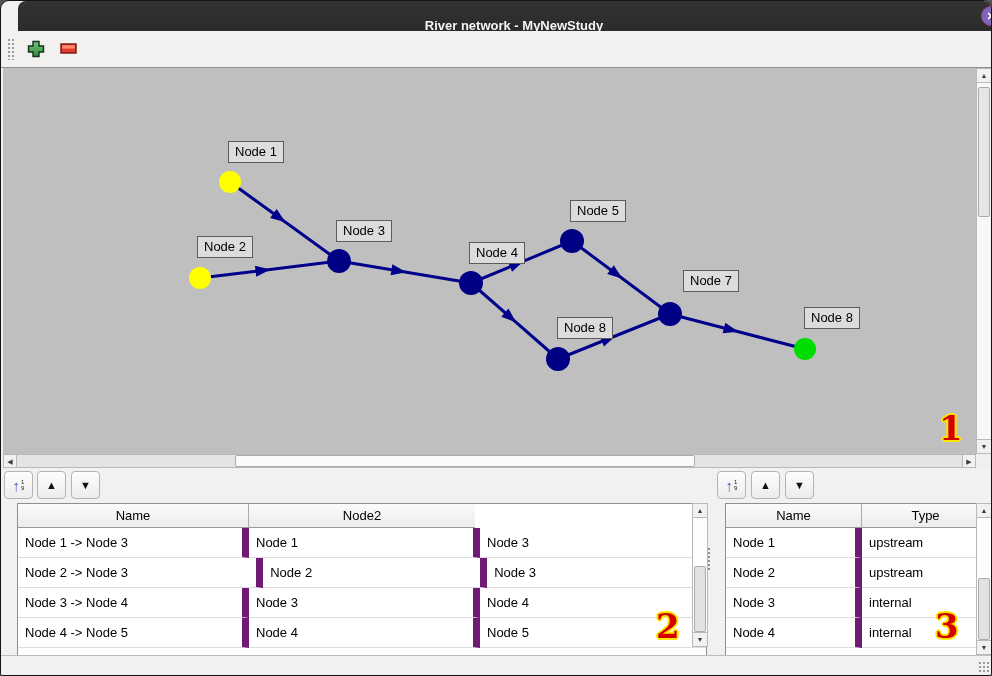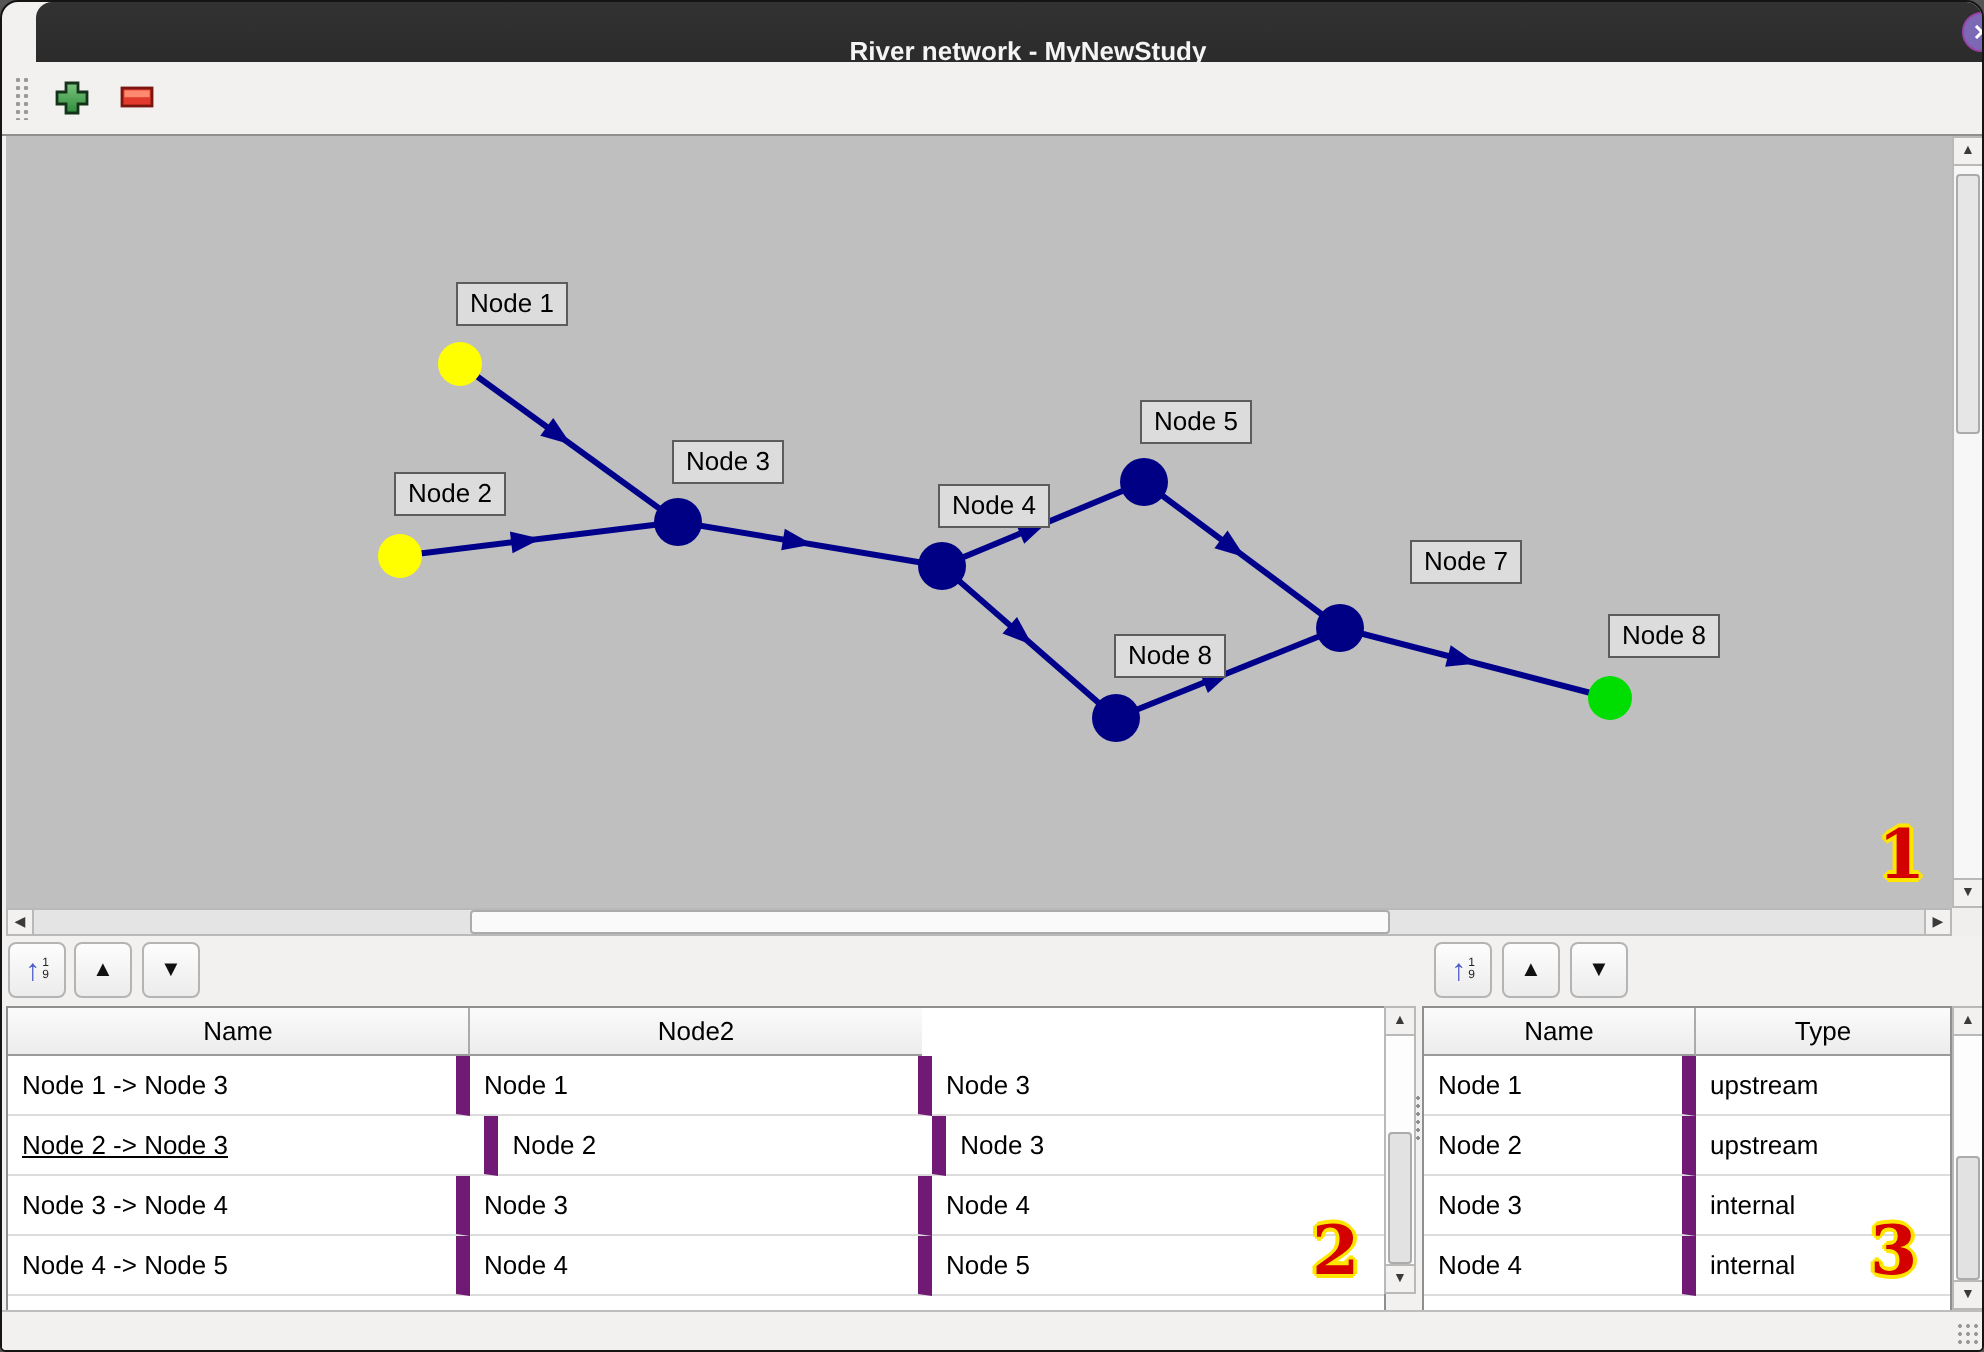--- a/index.html
+++ b/index.html
@@ -71,21 +71,21 @@
   .panel-band { position:absolute; left:0; top:467px; width:992px; height:35px; background:#f2f1f0; }
   .pbtn {
     position:absolute; top:3px; width:29px; height:28px; border:1px solid #b4b4b4; border-radius:4px;
     background:linear-gradient(#fdfdfd,#ececec); display:flex; align-items:center; justify-content:center;
     font-size:11px; color:#111; cursor:pointer;
   }
   .sort-ic { display:flex; align-items:center; line-height:1; }
   .sort-ic .arr { color:#4a5ac8; font-weight:bold; font-size:15px; }
   .sort-ic .digits { display:flex; flex-direction:column; font-size:6px; color:#222; margin-left:1px; }
   
-  .tablewrap { position:absolute; background:#fff; border:1px solid #8f8f8f; }
+  .tablewrap { position:absolute; background:#fff; border:1px solid #8f8f8f;margin-left:14px; }
   .t-left  { left:2px;   top:502px; width:690px; height:152px; }
   .t-right { left:710px; top:502px; width:265px; height:152px; }
   .trow { display:flex; }
   .th {
     height:24px; background:linear-gradient(#fbfbfb,#ececec);
     border-right:1px solid #ababab; border-bottom:1px solid #9a9a9a;
     display:flex; align-items:center; justify-content:center; font-size:13px; color:#000;
   }
   .td {
     height:30px; background:#fff; border-right:7px solid #701a75; border-bottom:1px solid #dcdcdc;
@@ -167,21 +167,21 @@
         <circle cx="555" cy="291" r="12" fill="#000085"></circle>
         <circle cx="667" cy="246" r="12" fill="#000085"></circle>
         <circle cx="802" cy="281" r="11" fill="#00dd00"></circle>
       </svg>
       <div class="node-label" style="left: 225px; top: 73px;">Node 1</div>
       <div class="node-label" style="left: 194px; top: 168px;">Node 2</div>
       <div class="node-label" style="left: 333px; top: 152px;">Node 3</div>
       <div class="node-label" style="left: 466px; top: 174px;">Node 4</div>
       <div class="node-label" style="left: 567px; top: 132px;">Node 5</div>
       <div class="node-label" style="left: 554px; top: 249px;">Node 8</div>
-      <div class="node-label" style="left: 702px; top: 202px;">Node 7</div>
+      <div class="node-label" style="left: 680px; top: 202px;">Node 7</div>
       <div class="node-label" style="left: 801px; top: 239px;">Node 8</div>
     </div>
   <div class="annot annot-1">1</div>
 
   <div class="vscroll">
     <div class="sb-btn" style="left:-1px; top:-1px; width:16px; height:15px;">
         <span>▲</span>
       </div>
     <div class="thumb"></div>
     <div class="sb-btn" style="left:-1px; top:370px; width:16px; height:15px;">
@@ -239,21 +239,21 @@
       <div class="trow">
         <div class="th" style="width: 231px;">Name</div>
         <div class="th" style="width: 226px;">Node2</div>
       </div>
       <div class="trow">
         <div class="td" style="width: 231px;">Node 1 -&gt; Node 3</div>
         <div class="td" style="width: 231px;">Node 1</div>
         <div class="td" style="width: 226px;">Node 3</div>
       </div>
       <div class="trow">
-        <div class="td" style="width: 253px; text-decoration: underline;">Node 2 -&gt; Node 3</div>
+        <div class="td" style="width: 253px;">Node 2 -&gt; Node 3</div>
         <div class="td" style="width: 231px;">Node 2</div>
         <div class="td" style="width: 226px;">Node 3</div>
       </div>
       <div class="trow">
         <div class="td" style="width: 231px;">Node 3 -&gt; Node 4</div>
         <div class="td" style="width: 231px;">Node 3</div>
         <div class="td" style="width: 226px;">Node 4</div>
       </div>
       <div class="trow">
         <div class="td" style="width: 231px;">Node 4 -&gt; Node 5</div>

